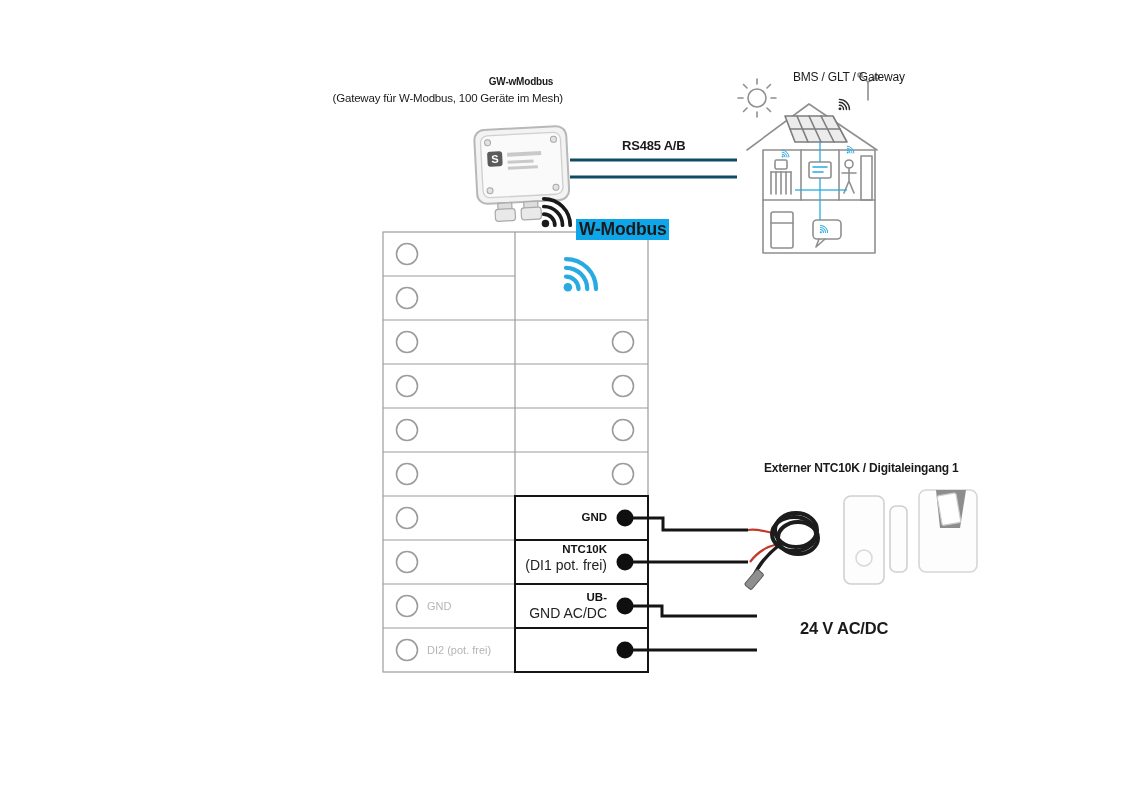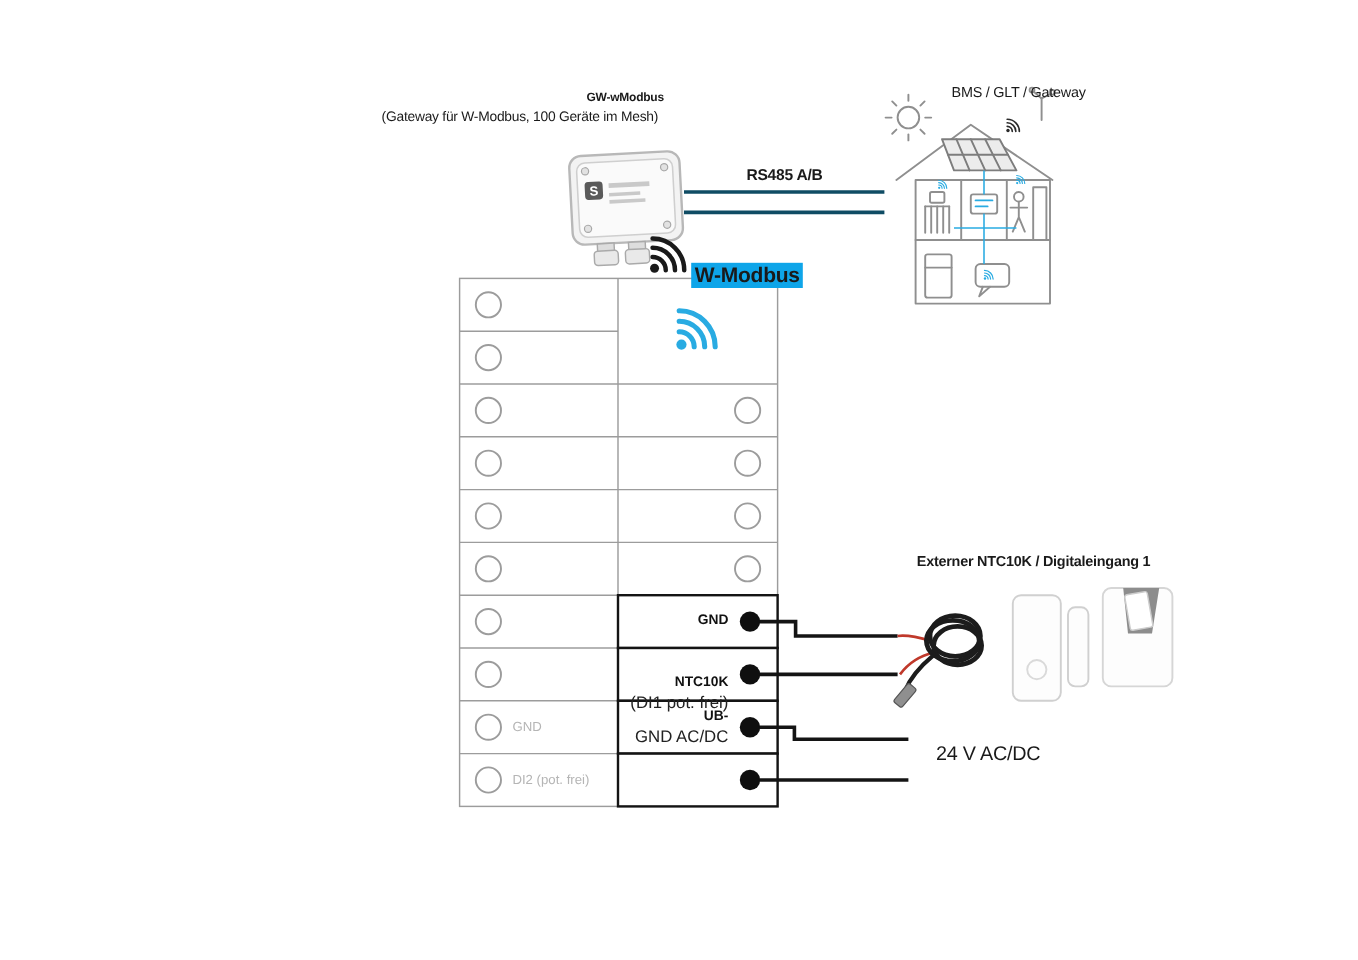--- a/index.html
+++ b/index.html
@@ -4,26 +4,26 @@
 <style>
   html,body { margin:0; padding:0; background:#ffffff; }
   .canvas {
     position:relative; width:1132px; height:800px; background:#ffffff; overflow:hidden;
     font-family:"Liberation Sans","DejaVu Sans",sans-serif; color:#1a1a1a;
   }
   .abs { position:absolute; }
   .lbl { position:absolute; white-space:nowrap; letter-spacing:-0.2px; }
 
   .gw-title    { left:441px; top:76px;  width:160px; text-align:center; font-size:10px; font-weight:bold; }
-  .gw-subtitle { left:318px; top:92px;  width:245px; text-align:left; font-size:11.5px; }
+  .gw-subtitle { left:318px; top:92px;  width:245px; text-align:right; font-size:11.5px; }
   .rs485-lbl   { left:622px; top:138px; font-size:13px; font-weight:bold; }
   .bms-lbl     { left:793px; top:70px;  font-size:12px; font-weight:normal; }
   .wmodbus-lbl { left:576px; top:219px; font-size:17.5px; font-weight:bold; background:#0ea5e9; padding:0 3px; }
   .ext-lbl     { left:764px; top:461px; font-size:12px; font-weight:bold; }
-  .pwr-lbl     { left:780px; top:619px; font-size:16.5px; font-weight:normal; }
+  .pwr-lbl     { left:800px; top:619px; font-size:16.5px; font-weight:bold; }
 
   .term-label { position:absolute; left:517px; width:90px; height:44px;
                 display:flex; flex-direction:column; justify-content:center; align-items:flex-end;
                 line-height:1.2; text-align:right; }
   .t-main { font-size:11.5px; font-weight:bold; color:#111; white-space:nowrap; }
   .t-sub  { font-size:14px; color:#222; white-space:nowrap; }
   .t-sub:empty { display:none; }
 
   .left-label { position:absolute; left:427px; height:44px; display:flex; align-items:center;
                 font-size:11px; color:#b5b5b5; white-space:nowrap; }
@@ -248,21 +248,21 @@
   <div class="lbl rs485-lbl">RS485 A/B</div>
   <div class="lbl bms-lbl">BMS / GLT / Gateway</div>
   <div class="lbl wmodbus-lbl">W-Modbus</div>
   <div class="lbl ext-lbl">Externer NTC10K / Digitaleingang 1</div>
   <div class="lbl pwr-lbl">24 V AC/DC</div>
 
   <div class="term-label" style="top:496px">
     <span class="t-main">GND</span>
 
   </div>
-  <div class="term-label" style="top:556px">
+  <div class="term-label" style="top:536px">
     <span class="t-main">NTC10K</span>
     <span class="t-sub">(DI1 pot. frei)</span>
   </div>
   <div class="term-label" style="top:584px">
     <span class="t-main">UB-</span>
     <span class="t-sub">GND AC/DC</span>
   </div>
 
   <div class="left-label" style="top:584px">GND</div>
   <div class="left-label" style="top:628px">DI2 (pot. frei)</div>

